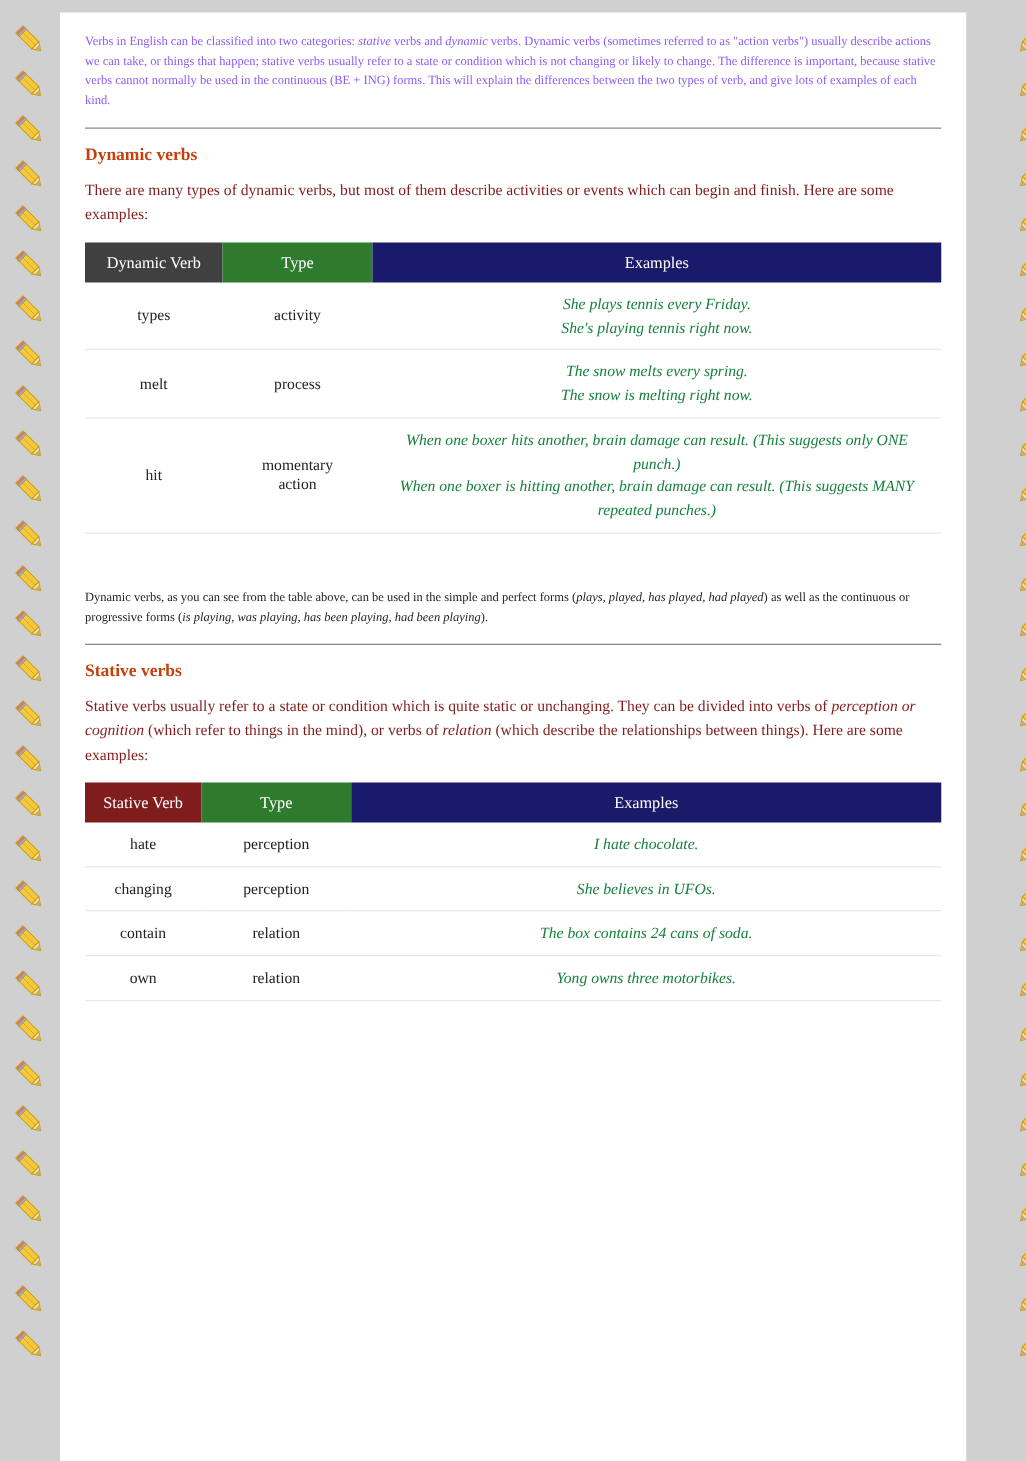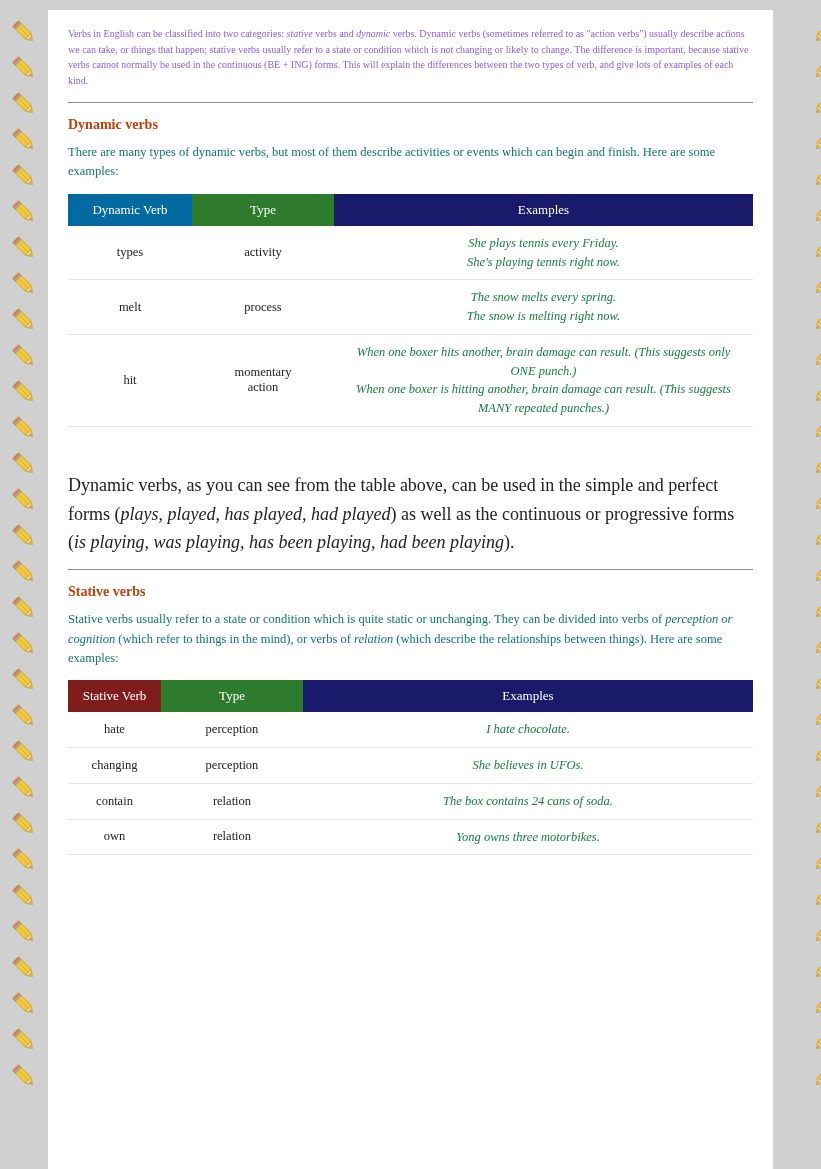--- a/index.html
+++ b/index.html
@@ -79,51 +79,51 @@
       font-weight: bold;
       font-size: 14px;
       color: #c2410c;
       margin-bottom: 10px;
       font-style: normal;
     }
 
     .section-desc {
       font-size: 12.5px;
       line-height: 1.55;
-      color: #0f766e;
+      color: #7f1d1d;
       margin-bottom: 12px;
     }
 
     
     .verb-table {
       width: 100%;
       border-collapse: collapse;
       margin-bottom: 16px;
     }
 
     .verb-table th {
       padding: 8px 10px;
       color: white;
       font-size: 13px;
       font-weight: normal;
       text-align: center;
       font-family: 'Comic Sans MS', 'Chalkboard SE', cursive;
     }
 
     .th-dynamic-verb {
-      background: #0369a1;
-      width: 124px;
+      background: #404040;
+      width: 110px;
     }
     .th-stative-verb {
       background: #7f1d1d;
       width: 93px;
     }
     .th-type {
       background: #2E7B2E;
-      width: 142px;
+      width: 120px;
     }
     .th-examples {
       background: #1A1A6B;
     }
 
     .verb-table td {
       padding: 8px 10px;
       text-align: center;
       vertical-align: middle;
       font-size: 12.5px;
@@ -132,21 +132,21 @@
     }
 
     .verb-table td.examples-cell {
       text-align: center;
       font-style: italic;
       color: #15803d;
       line-height: 1.5;
     }
 
     .after-table-text {
-      font-size: 18px;
+      font-size: 10px;
       line-height: 1.6;
       color: #222;
       margin-bottom: 12px;
       margin-top: 44px;
     }
 
     .after-table-text em {
       font-style: italic;
     }
   </style>

